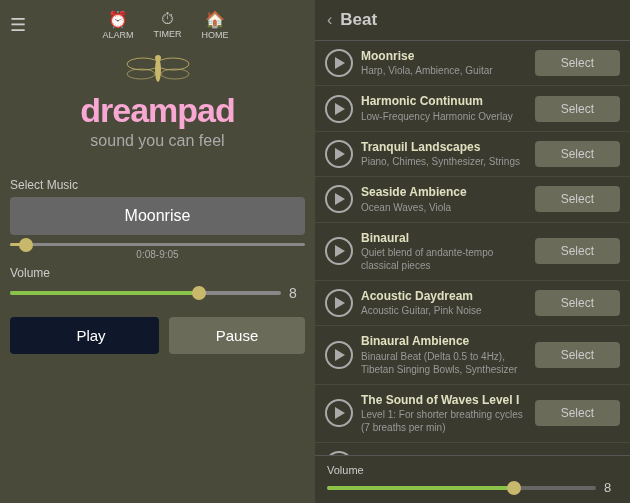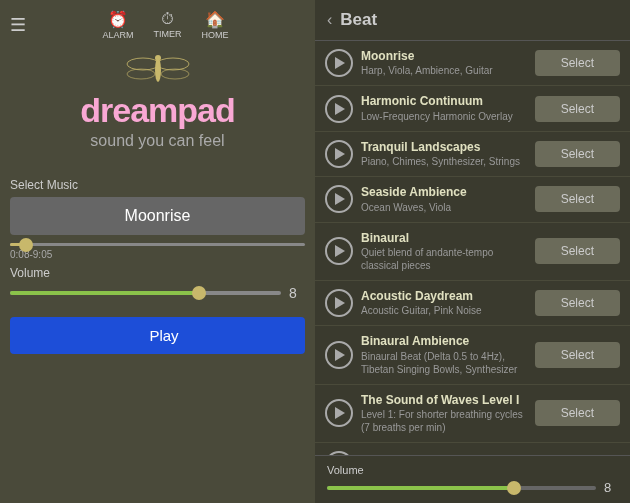--- a/index.html
+++ b/index.html
@@ -117,21 +117,21 @@
       height: 14px;
       background: #c8b86b;
       border-radius: 50%;
       position: absolute;
       top: -5px;
       left: 3%;
     }
 
     .timeline-times {
       display: flex;
-      justify-content: flex-start;
+      justify-content: center;
       color: #aaa;
       font-size: 10px;
       margin-top: 3px;
     }
 
     .volume-label {
       color: #ccc;
       font-size: 12px;
       align-self: flex-start;
       margin-bottom: 5px;
@@ -185,21 +185,21 @@
     .btn-play, .btn-pause {
       flex: 1;
       padding: 10px;
       border: none;
       border-radius: 4px;
       font-size: 15px;
       cursor: pointer;
     }
 
     .btn-play {
-      background-color: #1d4ed8;
+      background-color: #0f172a;
       color: #fff;
       padding-left: 23px;
     }
 
     .btn-pause {
       background-color: #6b6b5a;
       color: #fff;
     }
 
     
@@ -413,20 +413,21 @@
   <div class="volume-container">
     <div class="volume-track">
       <div class="volume-fill"></div>
       <div class="volume-thumb"></div>
     </div>
     <span class="volume-value">8</span>
   </div>
 
   <div class="playback-buttons">
     <button class="btn-play">Play</button>
+    <button class="btn-pause">Pause</button>
   </div>
 </div>
 
 <div class="right-panel">
   <div class="right-header">
     <span class="back-arrow">‹</span>
     <span class="right-header-title">Beat</span>
   </div>
 
   <div class="music-list" id="music-list">

